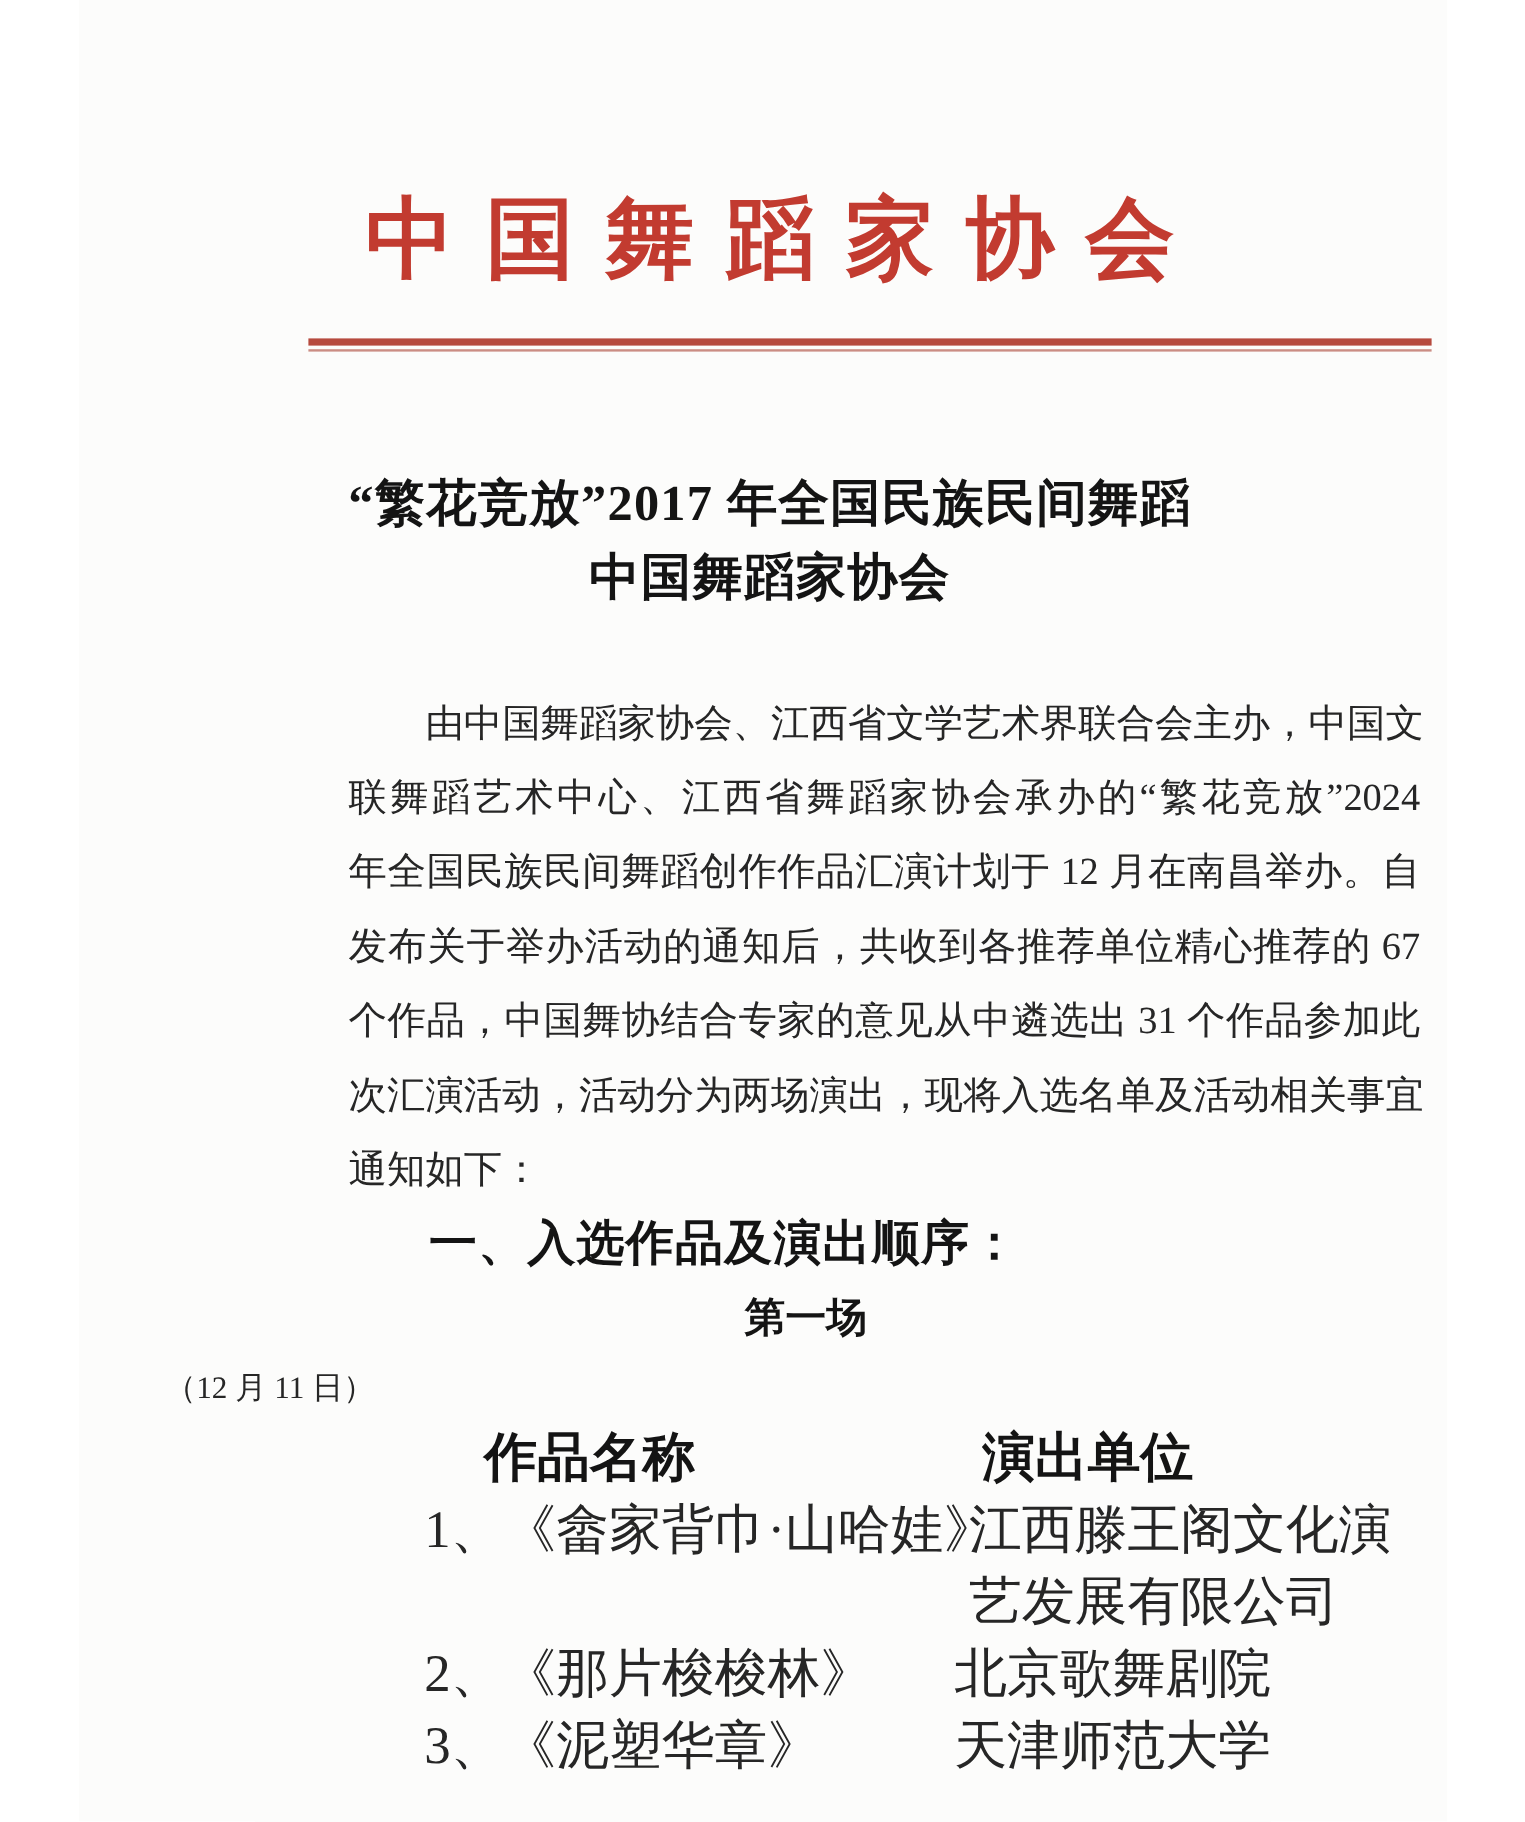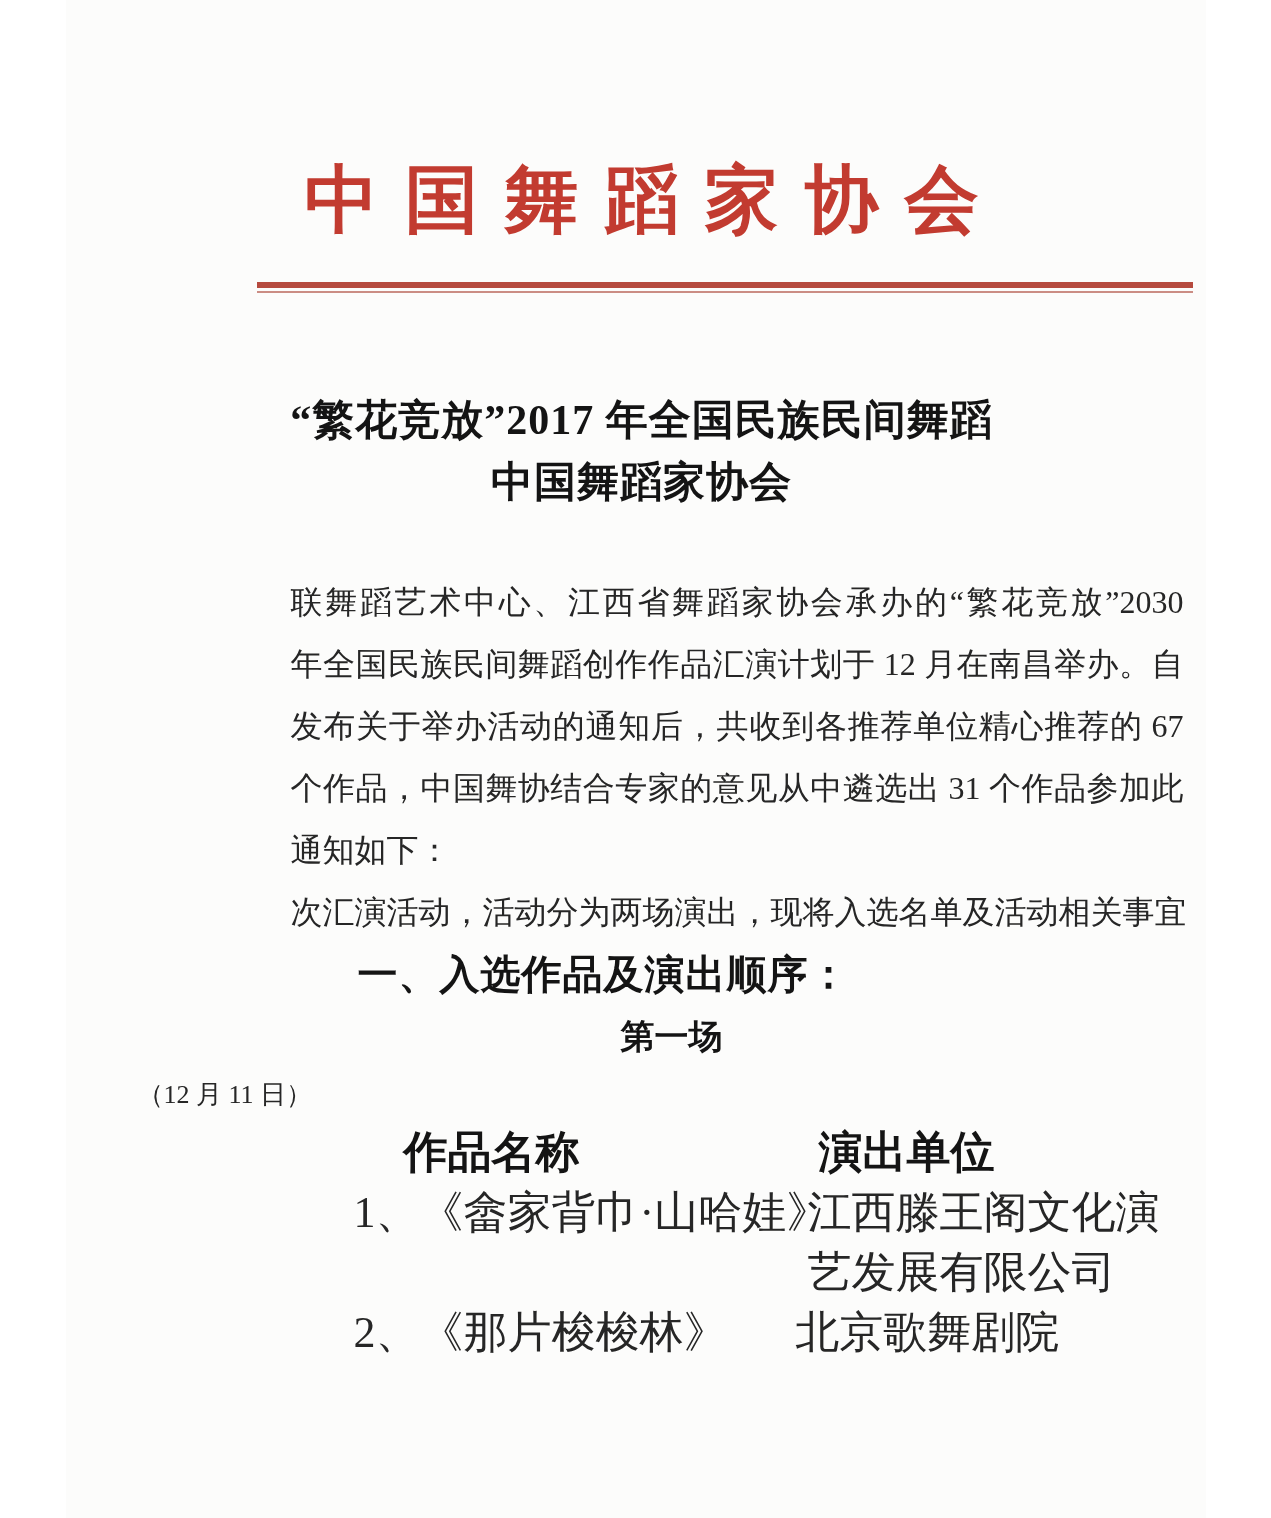--- a/index.html
+++ b/index.html
@@ -120,26 +120,27 @@
     <div class="rule-gap"></div>
     <div class="rule-thin"></div>
   </div>
 
   <div class="title-block">
     <div>“繁花竞放”2017 年全国民族民间舞蹈</div>
     <div>中国舞蹈家协会</div>
   </div>
 
   <div class="body-block">
-    <div class="body-line">联舞蹈艺术中心、江西省舞蹈家协会承办的“繁花竞放”2030</div>
+    <div class="body-line first">由中国舞蹈家协会、江西省文学艺术界联合会主办，中国文</div>
+    <div class="body-line">联舞蹈艺术中心、江西省舞蹈家协会承办的“繁花竞放”2024</div>
     <div class="body-line">年全国民族民间舞蹈创作作品汇演计划于 12 月在南昌举办。自</div>
     <div class="body-line">发布关于举办活动的通知后，共收到各推荐单位精心推荐的 67</div>
     <div class="body-line">个作品，中国舞协结合专家的意见从中遴选出 31 个作品参加此</div>
+    <div class="body-line">次汇演活动，活动分为两场演出，现将入选名单及活动相关事宜</div>
     <div class="body-line last">通知如下：</div>
-    <div class="body-line">次汇演活动，活动分为两场演出，现将入选名单及活动相关事宜</div>
   </div>
 
   <div class="section-heading">一、入选作品及演出顺序：</div>
 
   <div class="show-title">第一场</div>
 
   <div class="show-date">（12 月 11 日）</div>
 
   <div class="works-table">
 
@@ -155,16 +156,22 @@
       <div class="cell-unit">江西滕王阁文化演艺发展有限公司</div>
     </div>
 
     <div class="t-row">
       <div class="cell-work">
         <span>2、</span><span>《那片梭梭林》</span>
       </div>
       <div class="cell-unit">北京歌舞剧院</div>
     </div>
 
+    <div class="t-row">
+      <div class="cell-work">
+        <span>3、</span><span>《泥塑华章》</span>
+      </div>
+      <div class="cell-unit">天津师范大学</div>
+    </div>
 
   </div>
 
 </div>
 
 </body></html>

